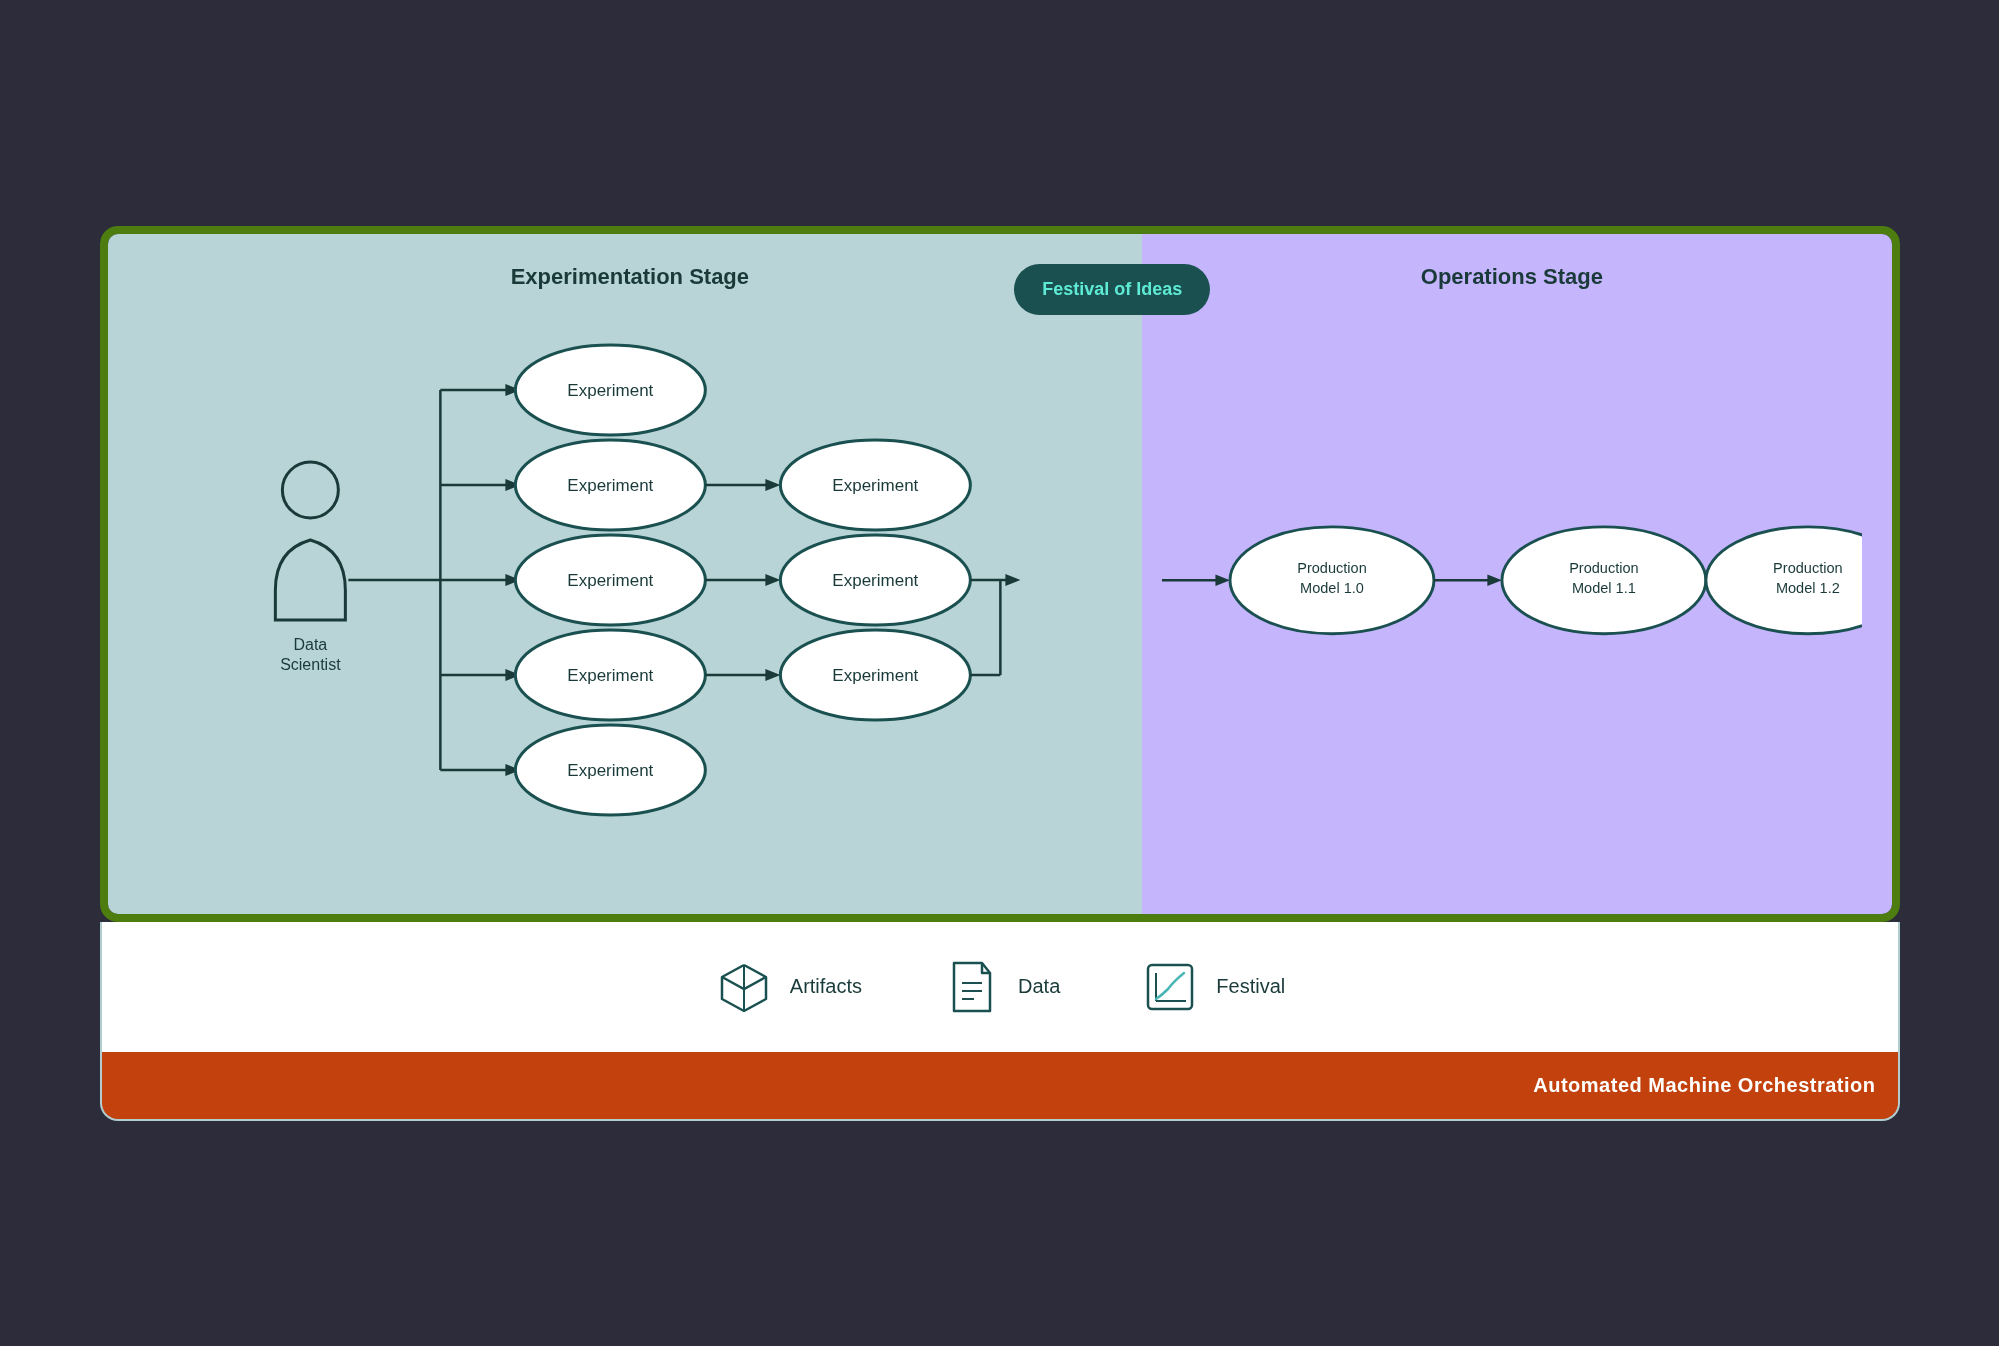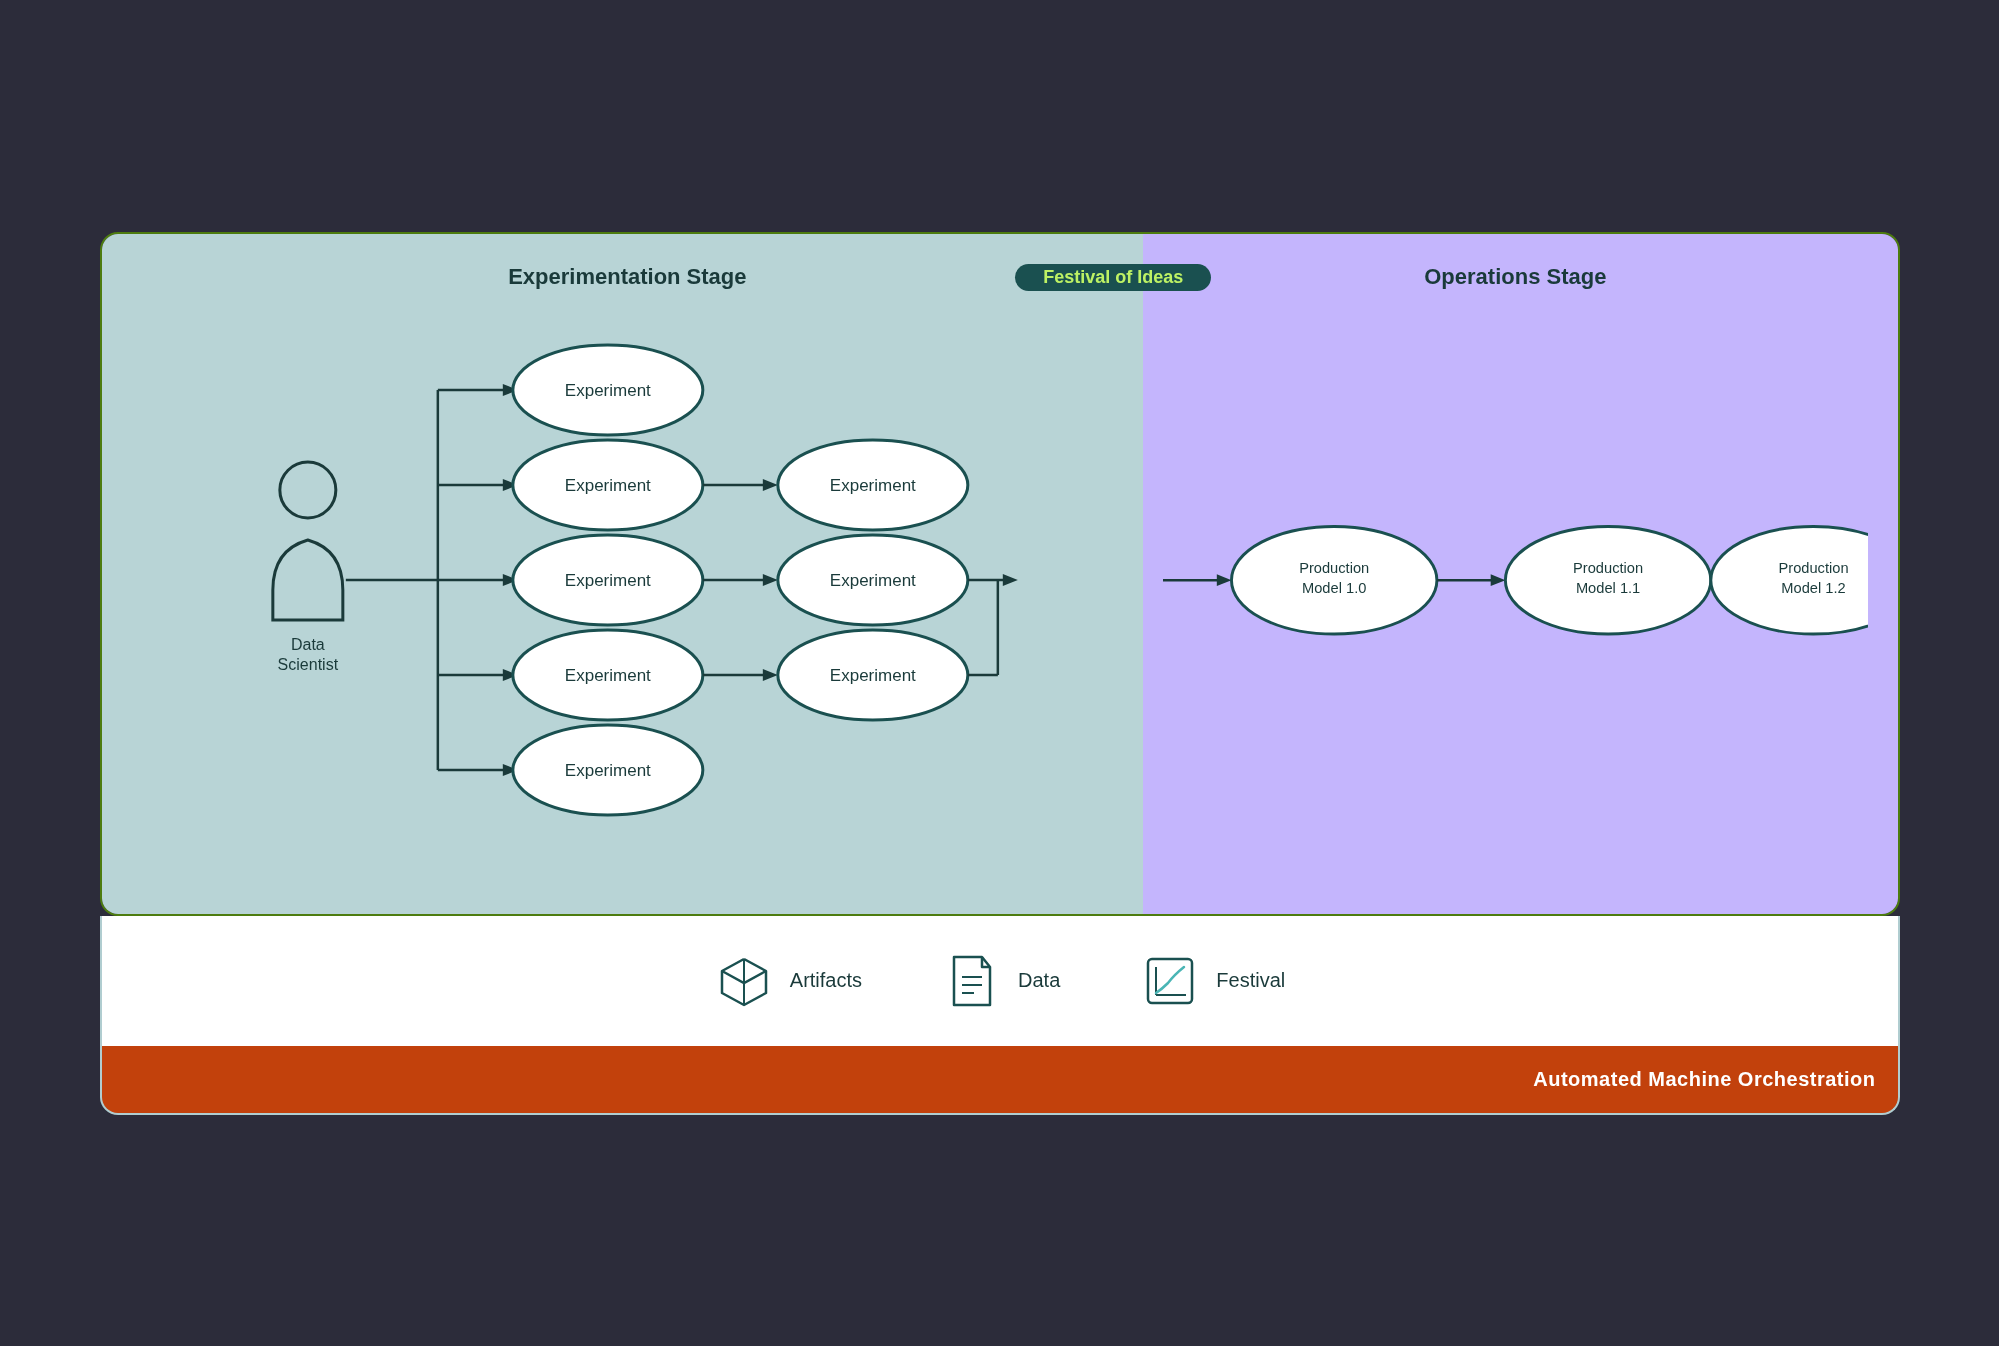--- a/index.html
+++ b/index.html
@@ -21,21 +21,21 @@
       display: flex;
       flex-direction: column;
       gap: 0;
     }
 
     
     .diagram-card {
       display: flex;
       border-radius: 18px;
       overflow: hidden;
-      border: 2px solid #4d7c0f;
+      border: 8px solid #4d7c0f;
       position: relative;
     }
 
     .exp-stage {
       background: #b8d4d6;
       flex: 0 0 58%;
       padding: 30px 30px 40px 40px;
       position: relative;
     }
 
@@ -54,22 +54,22 @@
       margin-bottom: 20px;
     }
 
     
     .festival-badge {
       position: absolute;
       top: 30px;
       left: 50%;
       transform: translateX(-50%);
       background: #1a5050;
-      color: #bef264;
-      padding: 3px 28px;
+      color: #5eead4;
+      padding: 15px 28px;
       border-radius: 50px;
       font-size: 18px;
       font-weight: 700;
       white-space: nowrap;
       z-index: 20;
     }
 
     
     .legend-card {
       background: white;

